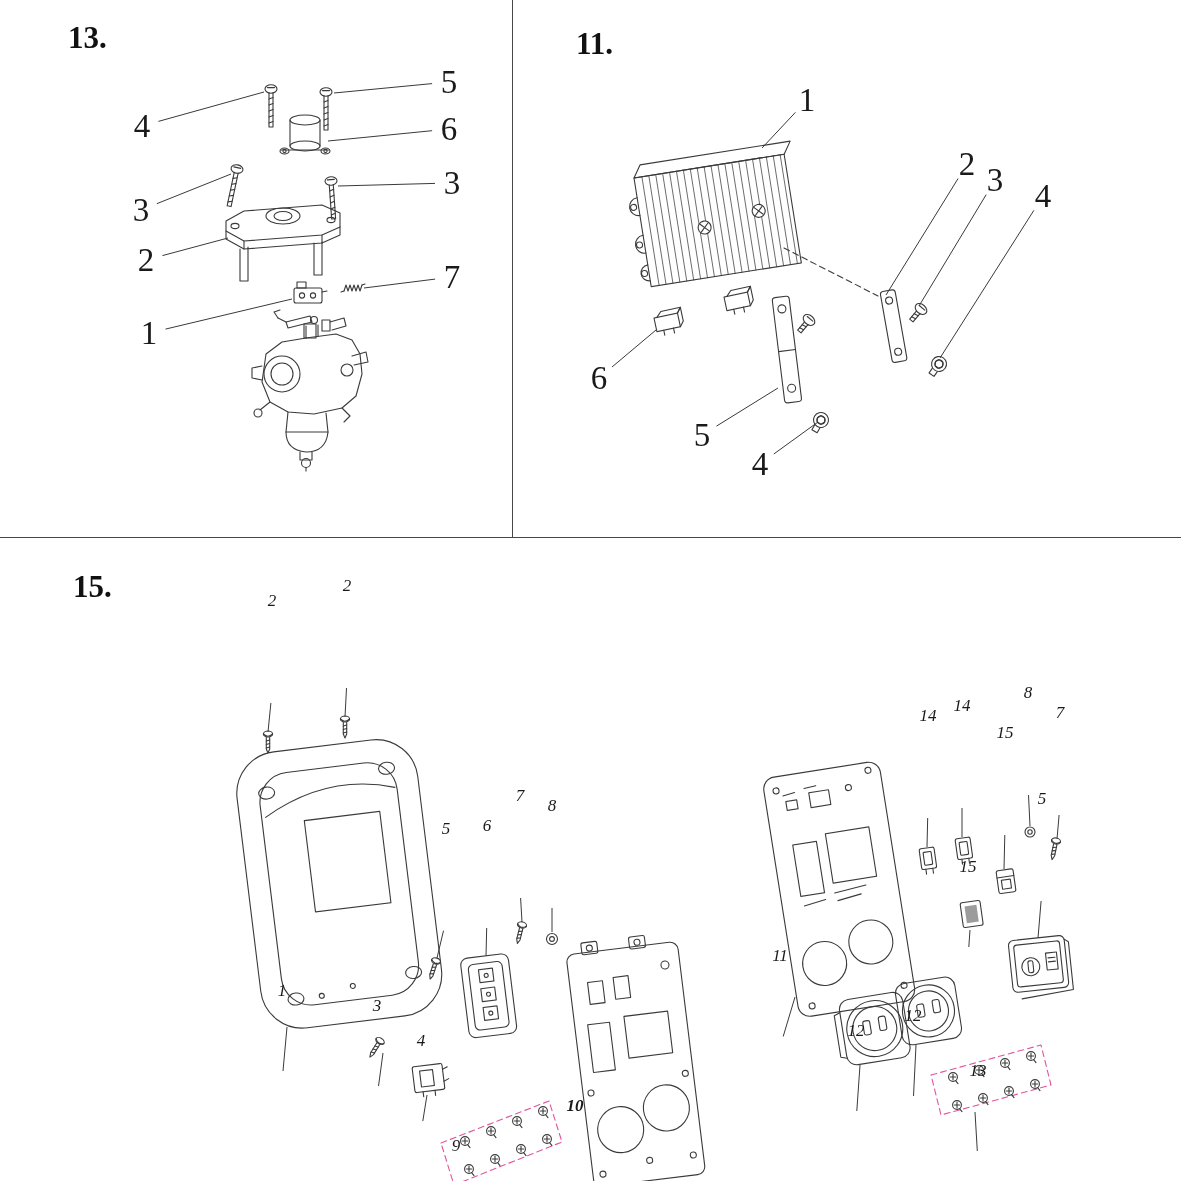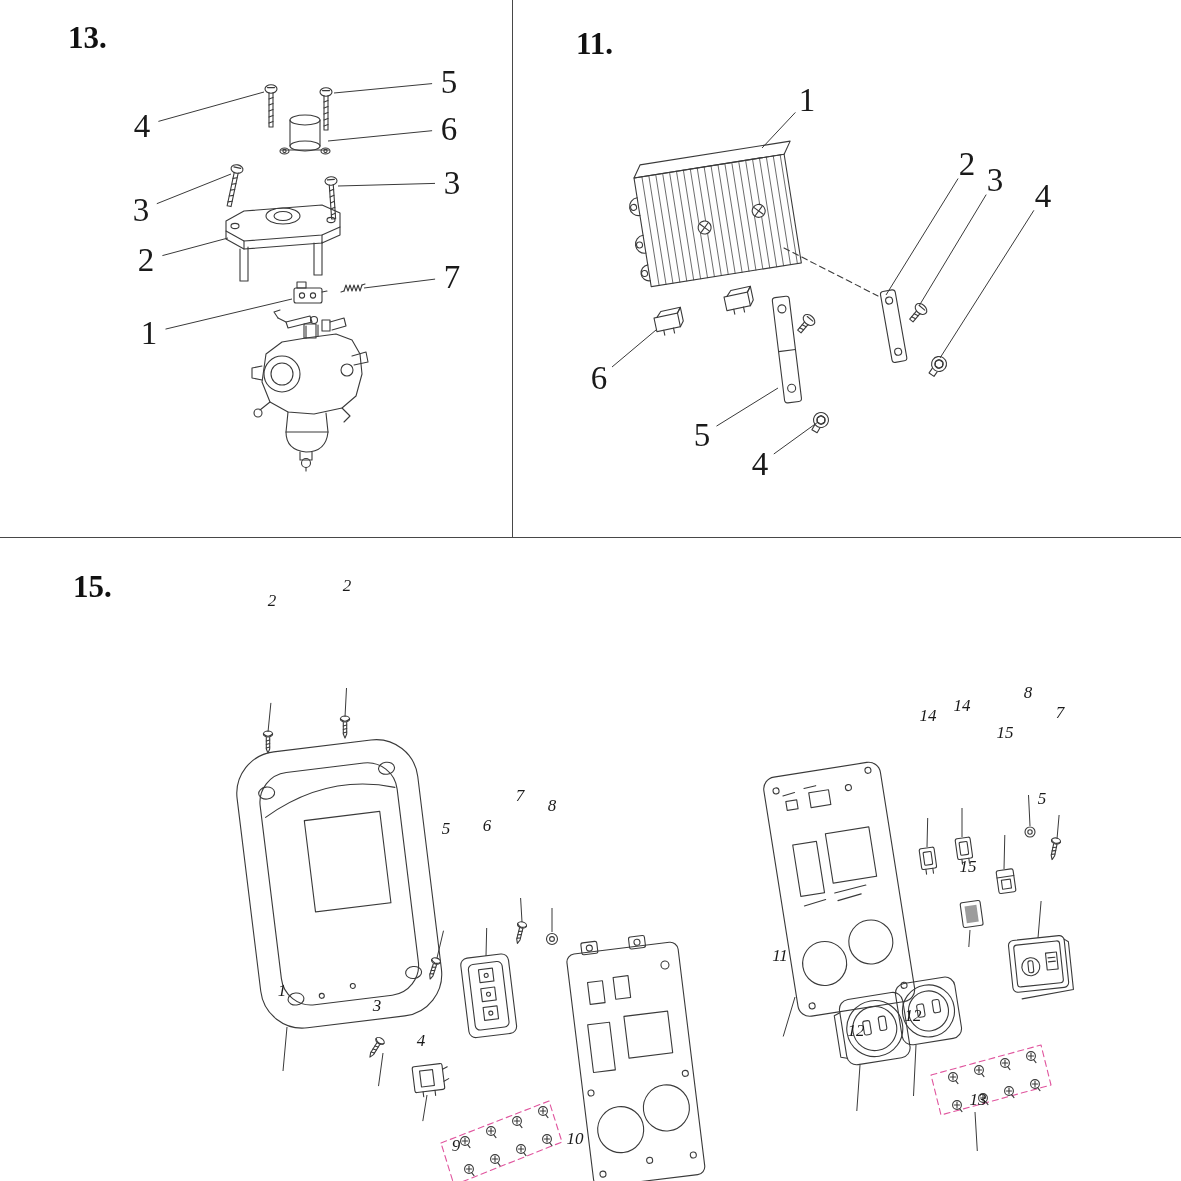--- a/index.html
+++ b/index.html
@@ -462,25 +462,25 @@
   <span class="callout" style="left: 272px; top: 63px;">2</span>
       <span class="callout" style="left: 347px; top: 48px;">2</span>
       <span class="callout" style="left: 282px; top: 453px;">1</span>
       <span class="callout" style="left: 377px; top: 468px;">3</span>
       <span class="callout" style="left: 421px; top: 503px;">4</span>
       <span class="callout" style="left: 446px; top: 291px;">5</span>
       <span class="callout" style="left: 487px; top: 288px;">6</span>
       <span class="callout" style="left: 520px; top: 258px;">7</span>
       <span class="callout" style="left: 552px; top: 268px;">8</span>
       <span class="callout" style="left: 456px; top: 608px;">9</span>
-      <span class="callout" style="left: 575px; top: 601px;">10</span>
+      <span class="callout" style="left: 575px; top: 568px; font-weight: bold;">10</span>
       <span class="callout" style="left: 780px; top: 418px;">11</span>
       <span class="callout" style="left: 856px; top: 493px;">12</span>
       <span class="callout" style="left: 913px; top: 478px;">12</span>
-      <span class="callout" style="left: 978px; top: 533px; margin-top: 29px;">13</span>
+      <span class="callout" style="left: 978px; top: 533px;">13</span>
       <span class="callout" style="left: 928px; top: 178px;">14</span>
       <span class="callout" style="left: 962px; top: 168px;">14</span>
       <span class="callout" style="left: 1005px; top: 195px;">15</span>
       <span class="callout" style="left: 968px; top: 329px;">15</span>
       <span class="callout" style="left: 1028px; top: 155px;">8</span>
       <span class="callout" style="left: 1060px; top: 175px;">7</span>
       <span class="callout" style="left: 1042px; top: 261px;">5</span>
     </section>
 </div>
 

